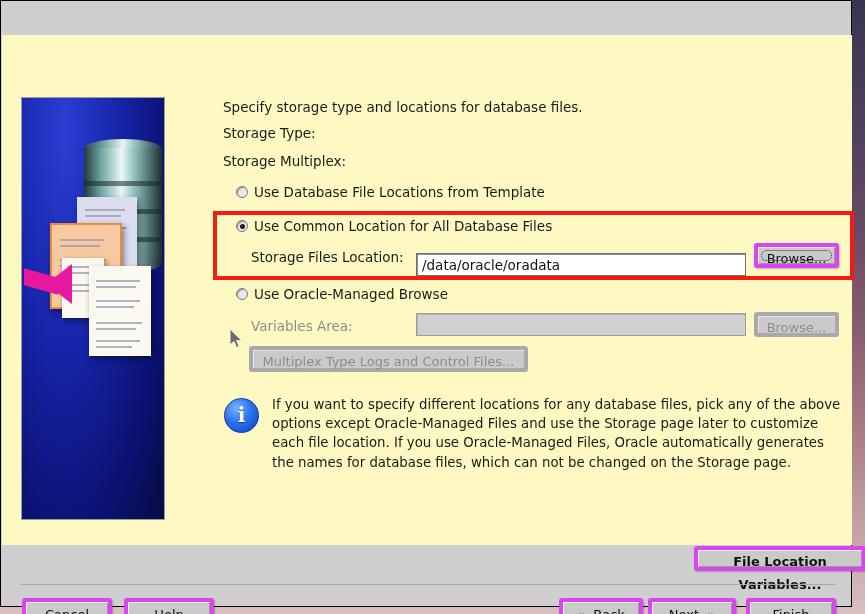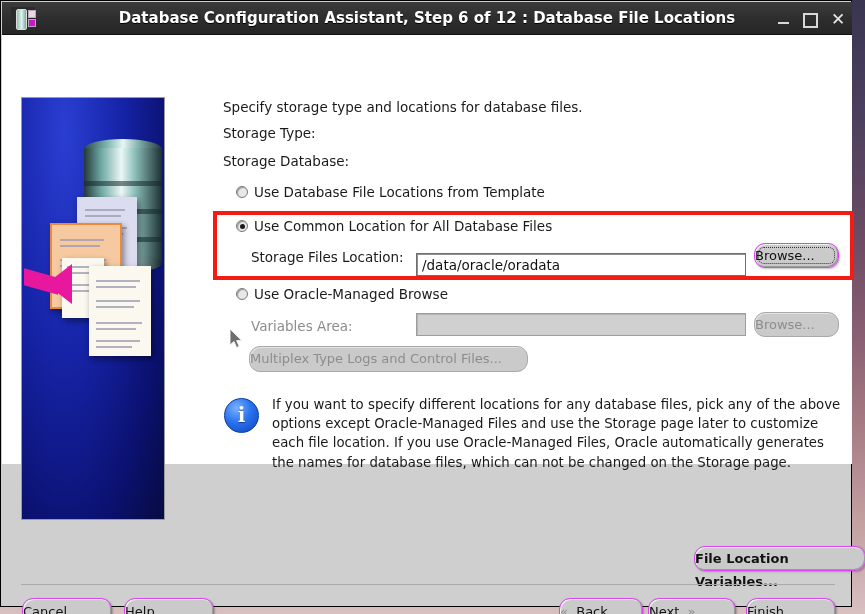--- a/index.html
+++ b/index.html
@@ -51,22 +51,22 @@
     font-family:"DejaVu Sans",sans-serif;cursor:default;
   }
   #btn-min{left:772px;}
   #btn-max{left:799px;}
   #btn-close{left:827px;font-size:17px;}
   .minglyph{display:block;width:11px;height:2px;background:#d8d8d8;margin:12px auto 0;}
   .maxglyph{display:block;width:11px;height:11px;border:2px solid #d8d8d8;margin:3px auto 0;}
 
   
   #content{
-    position:absolute;left:1px;top:34px;width:850px;height:429px;
-    background:#ffffff;
+    position:absolute;left:1px;top:34px;width:850px;height:510px;
+    background:#fef9c3;
   }
   
   #art{
     position:absolute;left:19px;top:62px;width:142px;height:421px;
     border:1px solid #9a9a9a;
     background:
       radial-gradient(ellipse at 30% 8%, #2a3ed2 0%, #1624a8 40%, #0b1170 75%, #070b42 100%);
     overflow:hidden;
   }
   #art .dbtop{
@@ -155,23 +155,23 @@
   #input-db-files-loc{
     position:absolute;left:414px;top:218px;width:330px;height:23px;
     background:#ffffff;border:1px solid #6f6f6f;
     box-shadow:inset 1px 1px 0 #909090;
     box-sizing:border-box;
   }
   #input-db-files-loc .val{position:absolute;left:5px;top:3px;font-size:13.5px;color:#111;}
 
   .btn{
     position:absolute;background:#cacaca;
-    border:1px solid #d946ef;border-radius:11px;
+    border:4px solid #d946ef;border-radius:3px;
     box-shadow:inset 1px 1px 0 #f2f2f2, inset -1px -1px 0 #9b9b9b, 1px 1px 2px rgba(0,0,0,.25);
-    font-size:13px;color:#111;
+    font-size:13px;color:#111;text-align:center;
     box-sizing:border-box;cursor:default;
   }
   .btn.dis{color:#8d8d8d;border-color:#a9a9a9;box-shadow:inset 1px 1px 0 #e4e4e4;}
   .btn .focusring{
     position:absolute;left:3px;top:3px;right:3px;bottom:3px;
     border:1px dotted #333;border-radius:6px;
   }
   #btn-browse-1{left:752px;top:208px;width:85px;height:25px;line-height:23px;}
   #btn-browse-2{left:752px;top:277px;width:85px;height:25px;line-height:23px;}
 
@@ -217,35 +217,20 @@
   
   #cursor{position:absolute;left:228px;top:294px;width:14px;height:20px;}
 </style>
 </head>
 <body>
 
 <div id="desktop"></div>
 
 <div id="win">
 
-  <div id="titlebar">
-    <div id="title-icon">
-      <div class="cyl"></div>
-        <div class="sq1"></div>
-        <div class="sq2"></div>
-    </div>
-    <div id="title-text">Database Configuration Assistant, Step 6 of 12 : Database File Locations</div>
-    <div class="winbtn" id="btn-min">
-        <i class="minglyph"></i>
-      </div>
-    <div class="winbtn" id="btn-max">
-        <i class="maxglyph"></i>
-      </div>
-    <div class="winbtn" id="btn-close">✕</div>
-  </div>
 
   <div id="content">
 
     <div id="art">
       <div class="dbtop"></div>
       <div class="dbbody"></div>
       <div class="dbring r1"></div>
         <div class="dbring r2"></div>
         <div class="dbring r3"></div>
       <div class="dbbot"></div>
@@ -283,21 +268,21 @@
       </div>
     </div>
 
     <div id="form">
 
       <div class="lbl" id="intro">Specify storage type and locations for database files.</div>
 
       <div class="lbl" id="lbl-storage-type">Storage Type:</div>
 
 
-      <div class="lbl" id="lbl-storage-loc">Storage Database:</div>
+      <div class="lbl" id="lbl-storage-loc">Storage Multiplex:</div>
 
       <div class="radio-row" id="row-template">
         <span class="radio"></span>
         <span class="rlbl">Use Database File Locations from Template</span>
       </div>
 
       <div class="radio-row" id="row-common">
         <span class="radio sel"></span>
         <span class="rlbl">Use Common Location for All Database Files</span>
       </div>

